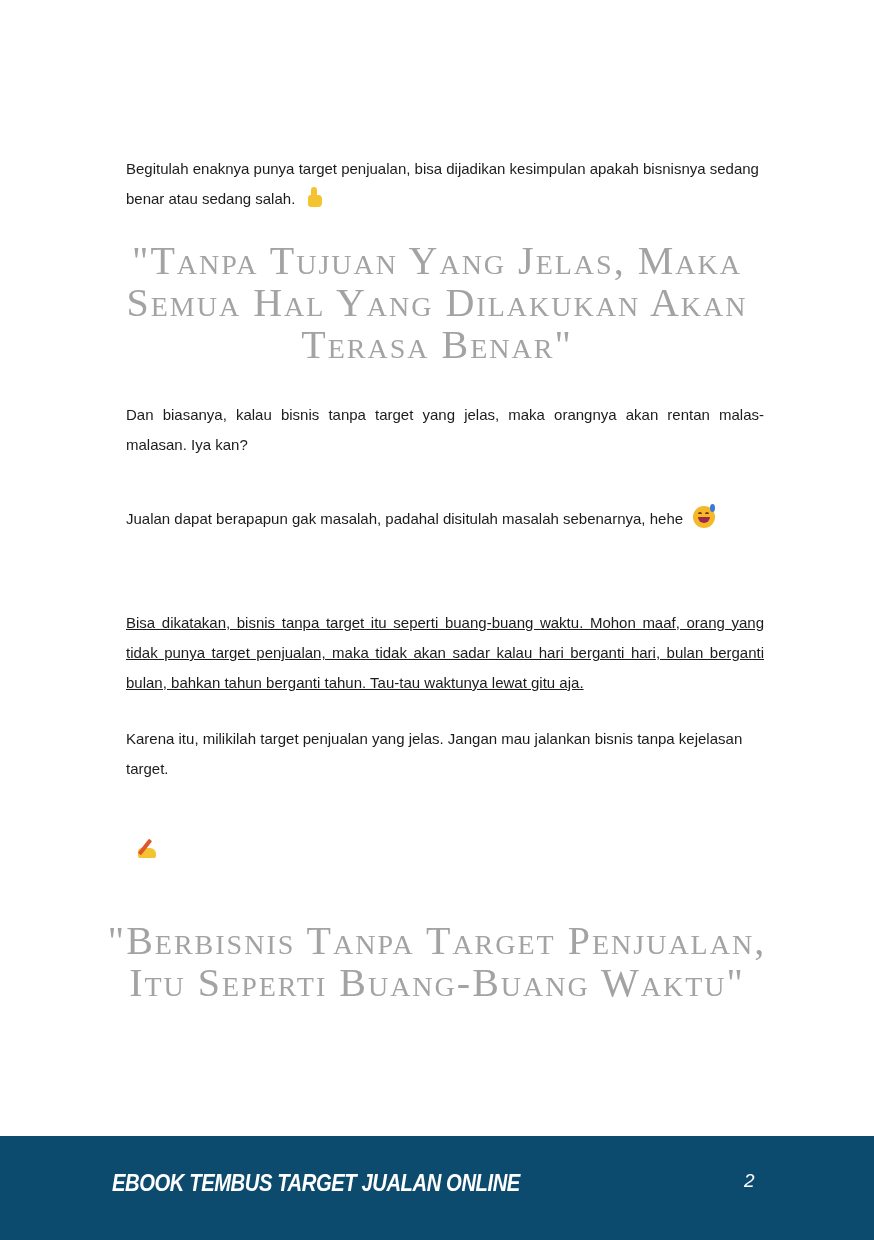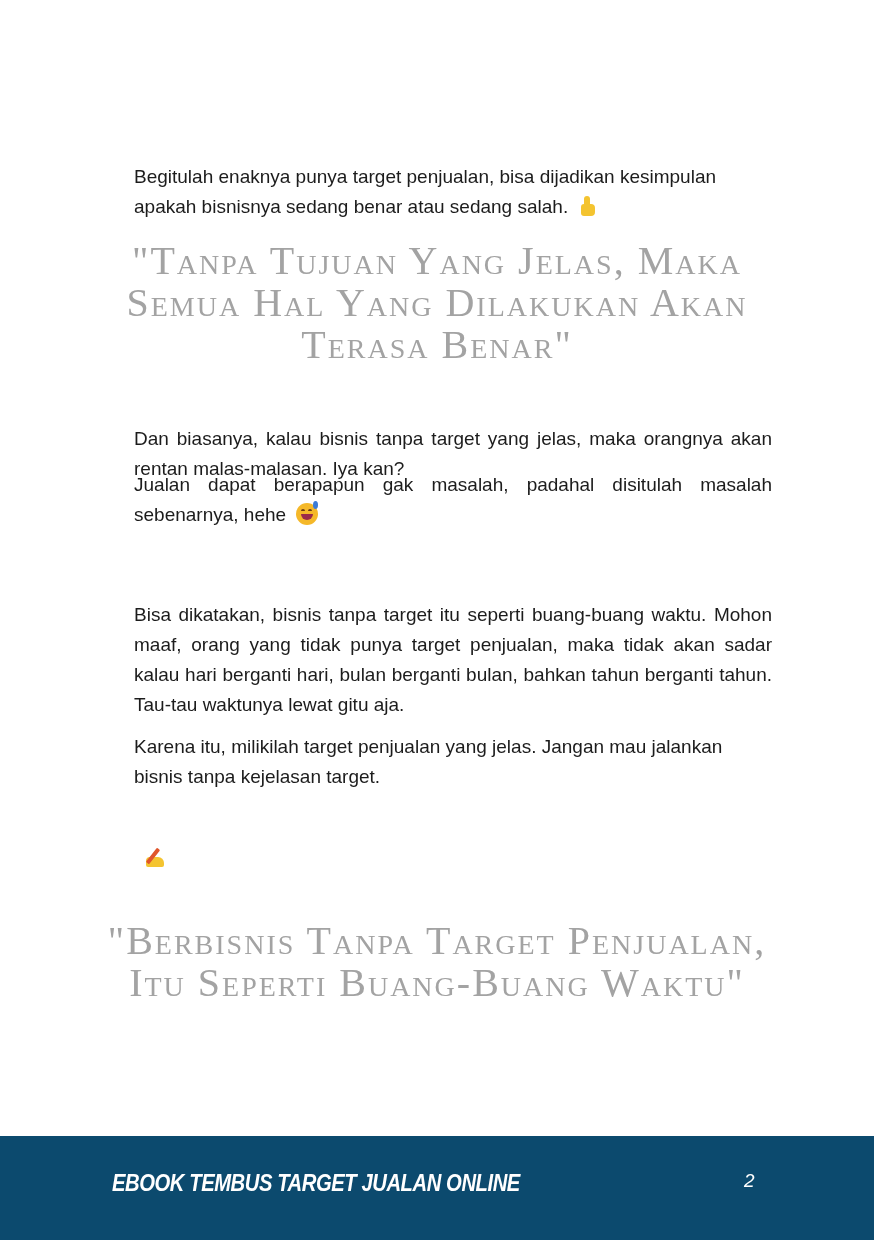--- a/index.html
+++ b/index.html
@@ -3,22 +3,22 @@
 <meta charset="utf-8">
 <style>
   html, body { margin: 0; padding: 0; }
   body {
     width: 874px; height: 1240px; background: #ffffff; position: relative; overflow: hidden;
     font-family: "Liberation Sans", sans-serif; color: #1a1a1a;
   }
   .content { position: absolute; left: 118px; width: 638px; top: 0; }
   .para {
     position: absolute; left: 0; width: 638px;
-    font-family: "Liberation Sans", sans-serif; font-size: 19px; line-height: 30px;
-    color: #1c1c1c; margin: 16px;
+    font-family: "Liberation Sans", sans-serif; font-size: 15px; line-height: 30px;
+    color: #1c1c1c; margin: 8px;
   }
   .para.justify { text-align: justify; text-align-last: left; }
   .quote {
     position: absolute; left: -20px; width: 678px; text-align: center;
     font-family: "Liberation Serif", serif; font-variant: small-caps;
     font-size: 40px; line-height: 42px; letter-spacing: 2px; color: #a3a3a3; margin: 0;
   }
   .emoji { display: inline-block; width: 22px; height: 22px; vertical-align: -4px; margin-left: 10px; position: relative; }
   .thumb { background: none; }
   .thumb .hand { position: absolute; left: 3px; top: 9px; width: 14px; height: 12px; background: #f4c430; border-radius: 3px 4px 4px 3px; }
@@ -45,25 +45,25 @@
 </style>
 </head>
 <body>
 
 <div class="content">
 
   <p class="para" style="top:146px;"><span>Begitulah enaknya punya target penjualan, bisa dijadikan kesimpulan apakah bisnisnya sedang benar atau sedang salah.</span><span class="emoji thumb"><span class="up"></span><span class="hand"></span></span></p>
 
   <p class="quote" style="top:240px;">"Tanpa Tujuan Yang Jelas, Maka Semua Hal Yang Dilakukan Akan Terasa Benar"</p>
 
-  <p class="para justify" style="top:408px;">Dan biasanya, kalau bisnis tanpa target yang jelas, maka orangnya akan rentan malas-malasan. Iya kan?</p>
+  <p class="para justify" style="top:392px;">Dan biasanya, kalau bisnis tanpa target yang jelas, maka orangnya akan rentan malas-malasan. Iya kan?</p>
 
-  <p class="para justify" style="top:454px;"><span>Jualan dapat berapapun gak masalah, padahal disitulah masalah sebenarnya, hehe</span><span class="emoji grin"><span class="eye1"></span><span class="eye2"></span><span class="mouth"></span><span class="sweat"></span></span></p>
+  <p class="para justify" style="top:496px;"><span>Jualan dapat berapapun gak masalah, padahal disitulah masalah sebenarnya, hehe</span><span class="emoji grin"><span class="eye1"></span><span class="eye2"></span><span class="mouth"></span><span class="sweat"></span></span></p>
 
-  <p class="para justify" style="top:584px;">Bisa dikatakan, bisnis tanpa target itu seperti buang-buang waktu. Mohon maaf, orang yang tidak punya target penjualan, maka tidak akan sadar kalau hari berganti hari, bulan berganti bulan, bahkan tahun berganti tahun. Tau-tau waktunya lewat gitu aja.</p>
+  <p class="para justify" style="top:600px;text-decoration:underline;">Bisa dikatakan, bisnis tanpa target itu seperti buang-buang waktu. Mohon maaf, orang yang tidak punya target penjualan, maka tidak akan sadar kalau hari berganti hari, bulan berganti bulan, bahkan tahun berganti tahun. Tau-tau waktunya lewat gitu aja.</p>
 
   <p class="para" style="top:716px;">Karena itu, milikilah target penjualan yang jelas. Jangan mau jalankan bisnis tanpa kejelasan target.</p>
 
   <p class="para" style="top:828px;"><span class="emoji writing"><span class="paper"></span><span class="pen"></span></span></p>
 
   <p class="quote" style="top:920px;">"Berbisnis Tanpa Target Penjualan, Itu Seperti Buang-Buang Waktu"</p>
 
 </div>
 
 <div class="footer">

